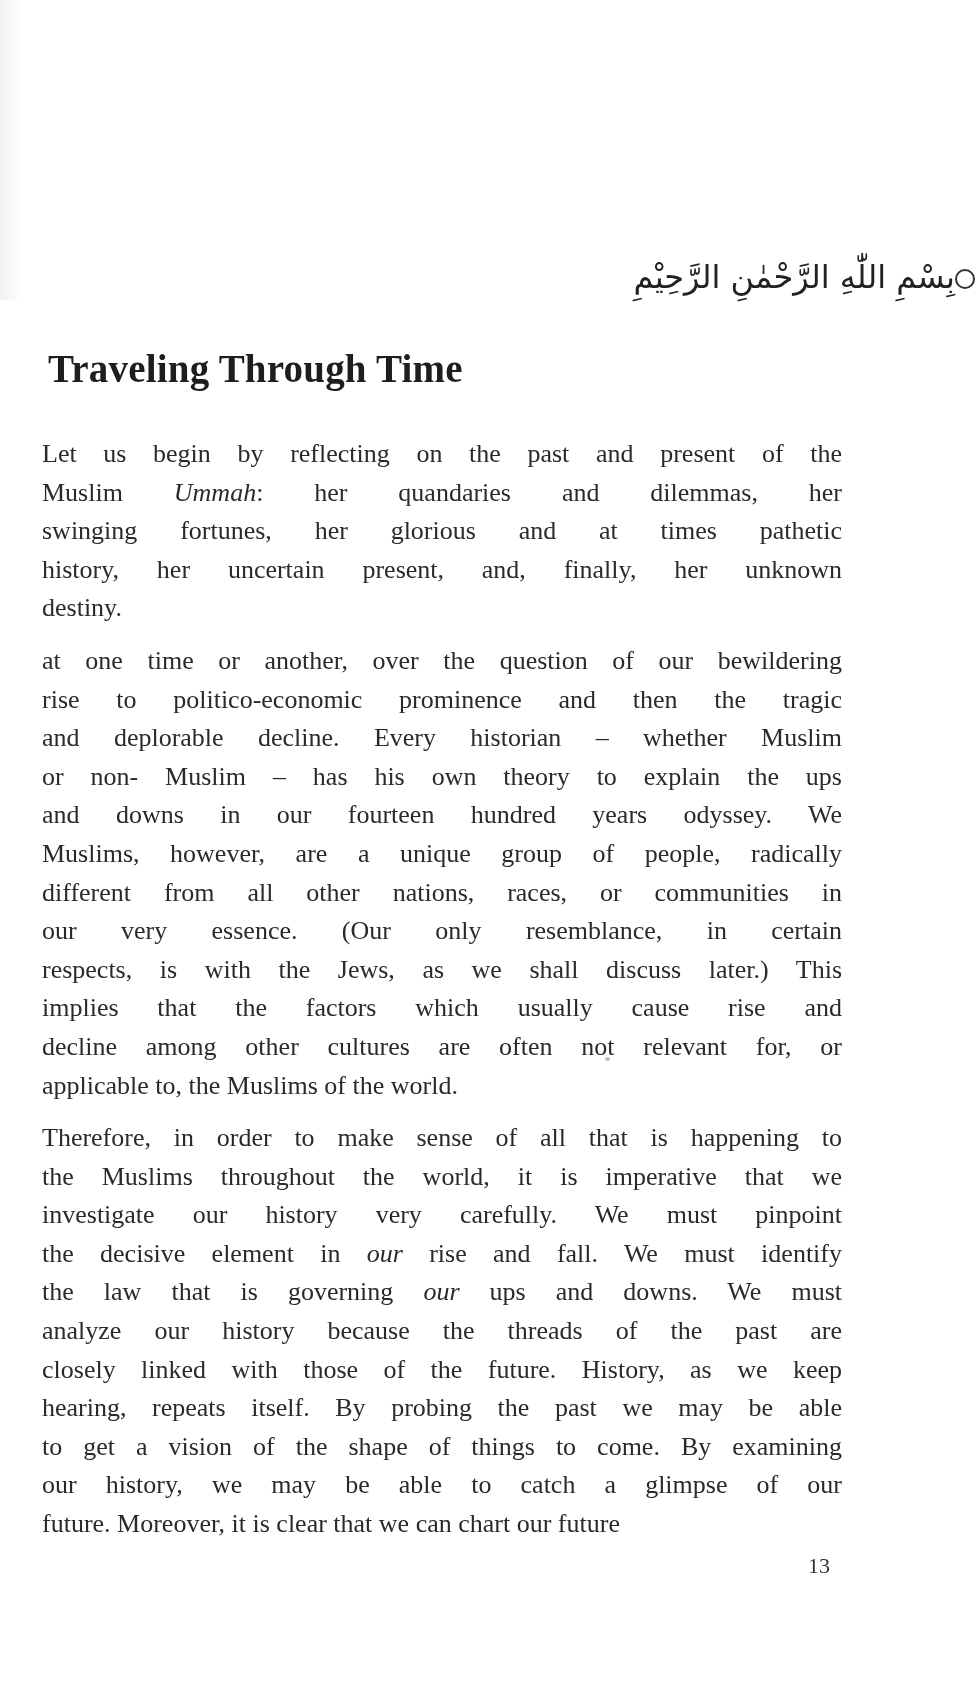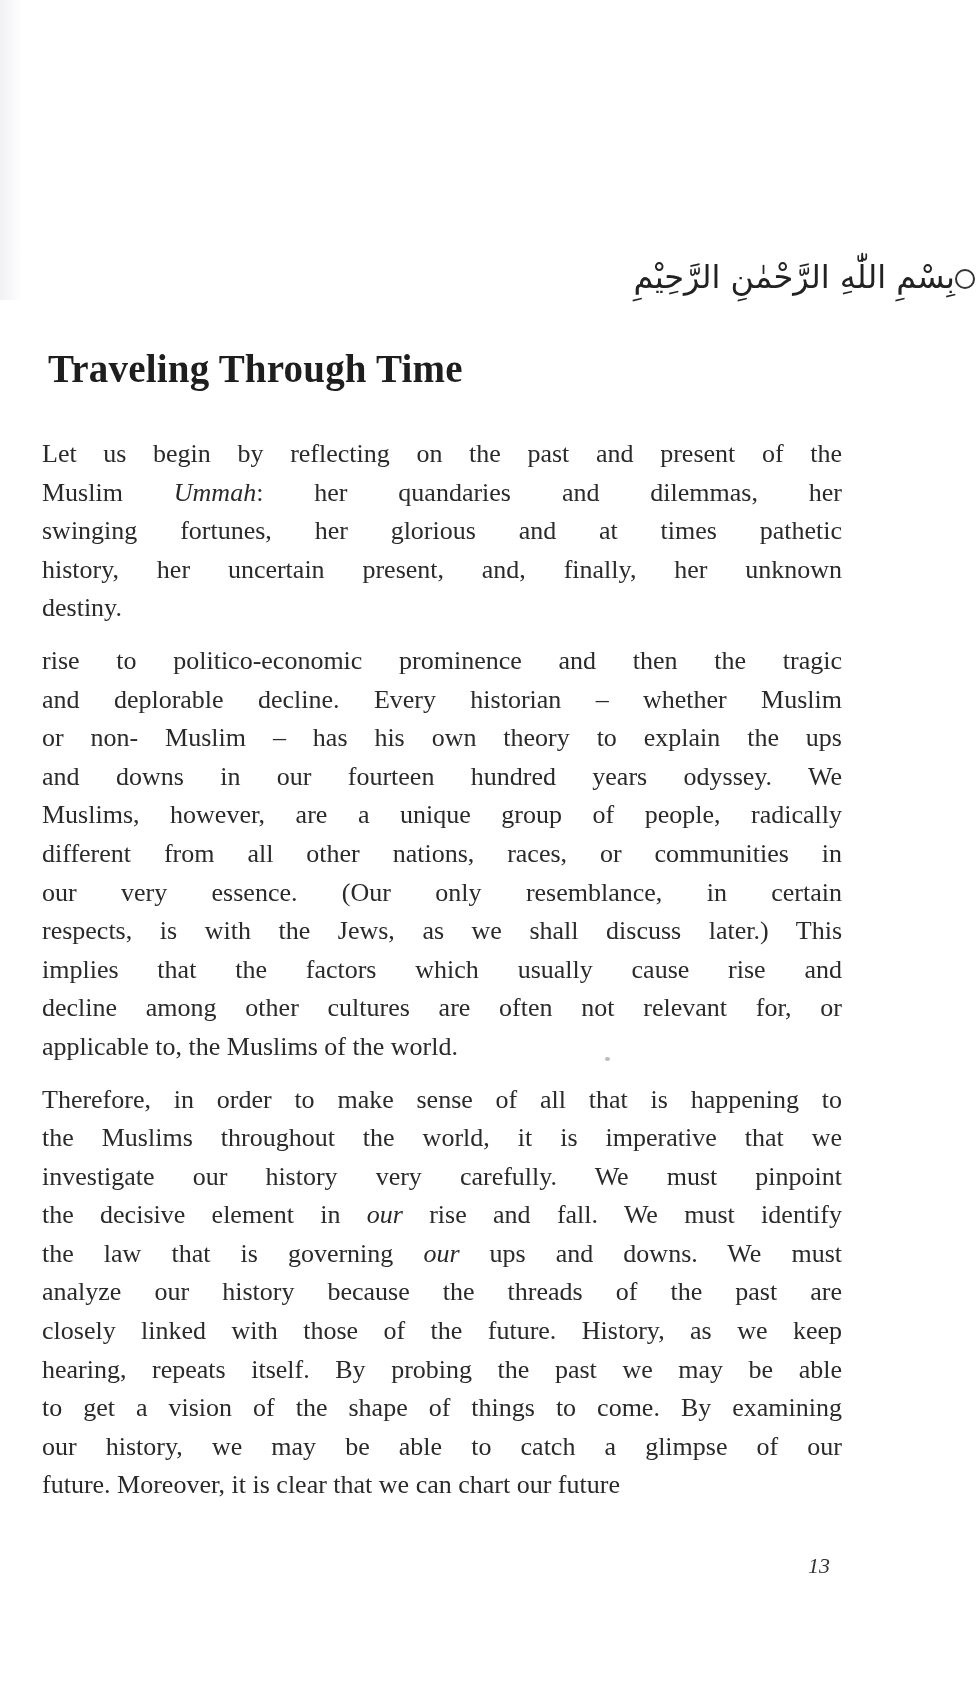--- a/index.html
+++ b/index.html
@@ -12,21 +12,21 @@
   .bismillah { position: absolute; top: 258px; left: 0; width: 979px; text-align: right;
     font-family: "DejaVu Sans", sans-serif; font-size: 32px; color: #222; direction: rtl; }
   .bismillah .ring { display: inline-block; width: 16px; height: 16px; border: 2px solid #333;
     border-radius: 50%; vertical-align: middle; margin-right: 4px; }
   .title { position: absolute; top: 338px; left: 40px; margin: 8px; font-size: 39px; font-weight: bold;
     color: #1e1e1e; letter-spacing: 0.2px; }
   .body-text { position: absolute; top: 398px; left: 42px; width: 800px; font-size: 26px; line-height: 38.6px; margin-top: 37px; }
   .para { margin: 0 0 14px 0; text-align: justify; }
   .line { display: block; white-space: nowrap; text-align-last: justify; text-align: justify; }
   .line.last { text-align-last: left; }
-  .page-number { position: absolute; top: 1553px; left: 808px; font-size: 22px; color: #333; font-style: italic; }
+  .page-number { position: absolute; top: 1553px; left: 808px; font-size: 22px; color: #333; }
   .speck { position: absolute; left: 605px; top: 1057px; width: 5px; height: 4px; background: #bbb; border-radius: 50%; }
 </style>
 </head>
 <body>
 
 <div class="page-edge"></div>
 
 <div class="bismillah">
   <span class="ring"></span><span>بِسْمِ اللّٰهِ الرَّحْمٰنِ الرَّحِيْمِ</span>
 </div>
@@ -35,20 +35,21 @@
 
 <div class="body-text" id="body-text">
     <p class="para">
       <span class="line">Let us begin by reflecting on the past and present of the</span>
       <span class="line">Muslim <em>Ummah</em>: her quandaries and dilemmas, her</span>
       <span class="line">swinging fortunes, her glorious and at times pathetic</span>
       <span class="line">history, her uncertain present, and, finally, her unknown</span>
       <span class="line last">destiny.</span>
     </p>
     <p class="para">
+      <span class="line">at one time or another, over the question of our bewildering</span>
       <span class="line">rise to politico-economic prominence and then the tragic</span>
       <span class="line">and deplorable decline. Every historian – whether Muslim</span>
       <span class="line">or non- Muslim – has his own theory to explain the ups</span>
       <span class="line">and downs in our fourteen hundred years odyssey. We</span>
       <span class="line">Muslims, however, are a unique group of people, radically</span>
       <span class="line">different from all other nations, races, or communities in</span>
       <span class="line">our very essence. (Our only resemblance, in certain</span>
       <span class="line">respects, is with the Jews, as we shall discuss later.) This</span>
       <span class="line">implies that the factors which usually cause rise and</span>
       <span class="line">decline among other cultures are often not relevant for, or</span>

